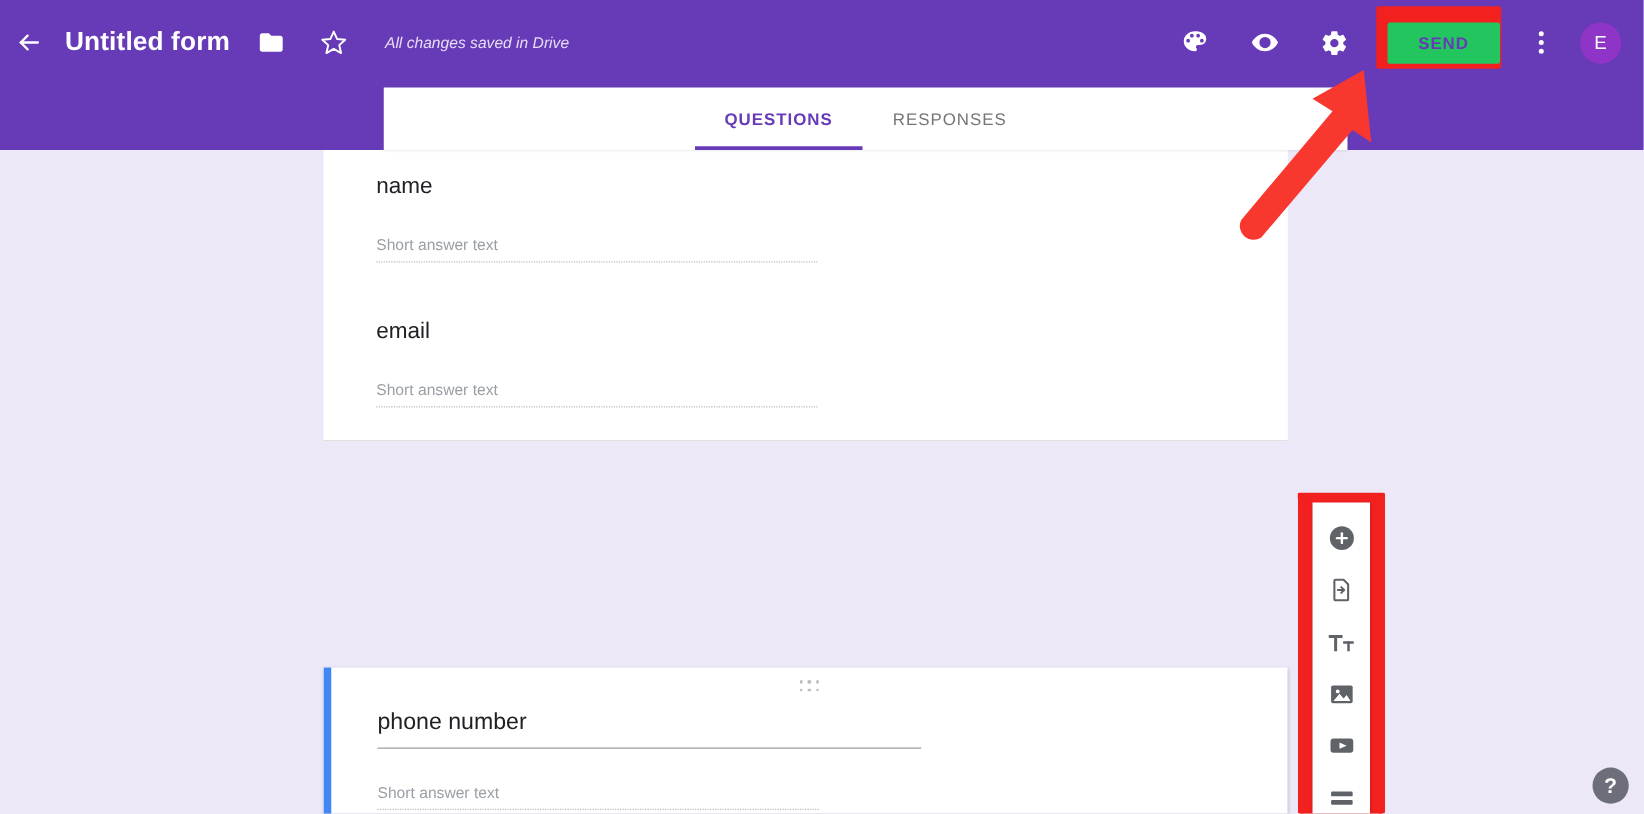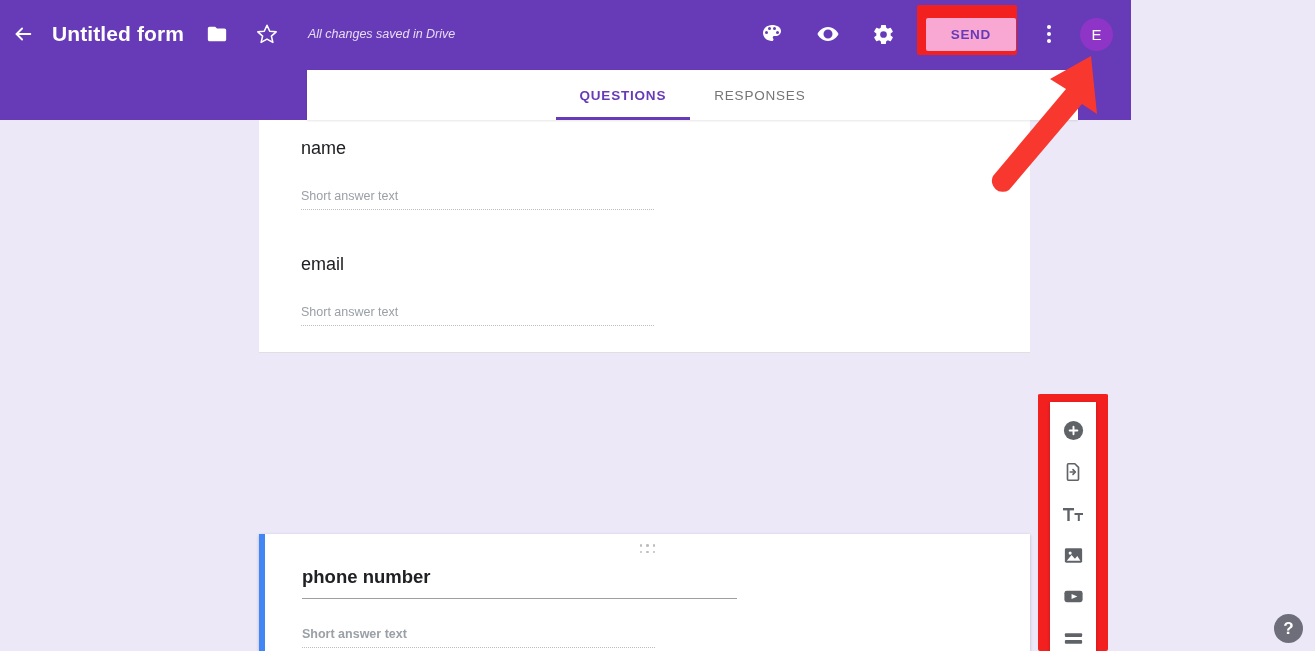--- a/index.html
+++ b/index.html
@@ -6,21 +6,21 @@
   html, body {
     width:1315px; height:651px;
     overflow:hidden;
     font-family:"Liberation Sans", sans-serif;
     background:#ECE8F8;
   }
   #root { position:relative; width:1315px; height:651px; }
 
   
   .header {
-    position:absolute; top:0; left:0; width:1131px; height:120px;
+    position:absolute; top:0; left:0; width:1315px; height:120px;
     background:#673AB7; z-index:5;text-decoration:underline;
   }
   .header-row {
     position:absolute; top:0; left:0; right:0; height:68px;
     display:flex; align-items:center;
   }
   .back-arrow {
     width:34px; height:34px; margin-left:6px; margin-right:4px;
     display:flex; align-items:center; justify-content:center;
     cursor:pointer;
@@ -48,21 +48,21 @@
   
   .send-wrap { position:relative; margin:0 6px 0 14px; }
   .send-annot {
     position:absolute; left:-9px; top:-13px;
     width:100px; height:50px;
     border:5px solid #F32020; background:#F32020;
     border-radius:2px; z-index:1;
   }
   .send-btn {
     position:relative; z-index:2;
-    background:#f9a8d4; color:#673AB7;
+    background:#22c55e; color:#673AB7;
     font-size:13.5px; font-weight:bold; letter-spacing:.7px;
     border:none; border-radius:2px;
     padding:9px 25px; cursor:pointer;
     font-family:"Liberation Sans", sans-serif;
   }
   .kebab {
     width:30px; height:40px; margin:0 6px 0 12px;
     display:flex; flex-direction:column; align-items:center;
     justify-content:center; gap:3px; cursor:pointer;
   }
@@ -129,21 +129,21 @@
     border-left:6px solid #4285F4;
     box-shadow:0 1px 3px rgba(0,0,0,.22);
   }
   .drag-handle {
     position:absolute; top:10px; left:0; right:0;
     display:flex; justify-content:center; gap:4px;
   }
   .drag-handle .dotcol { display:flex; flex-direction:column; gap:4px; }
   .drag-handle i { width:2.5px; height:2.5px; background:#BDBDBD; display:block; border-radius:50%; }
 
-  .active-inner { padding:32px 0 0 37px; display:flex;font-weight:bold; }
+  .active-inner { padding:32px 0 0 37px; display:flex; }
   .active-left { width:440px; }
   .q-title-active {
     font-size:18.5px; color:#202124;
     padding-bottom:10px; border-bottom:1px solid #9E9E9E; width:435px;
   }
   .q-answer-active {
     margin-top:28px; width:353px; font-size:12.5px; color:#9AA0A6;
     padding-bottom:6px; border-bottom:1px dotted #BDBDBD;
   }
   .type-select {

